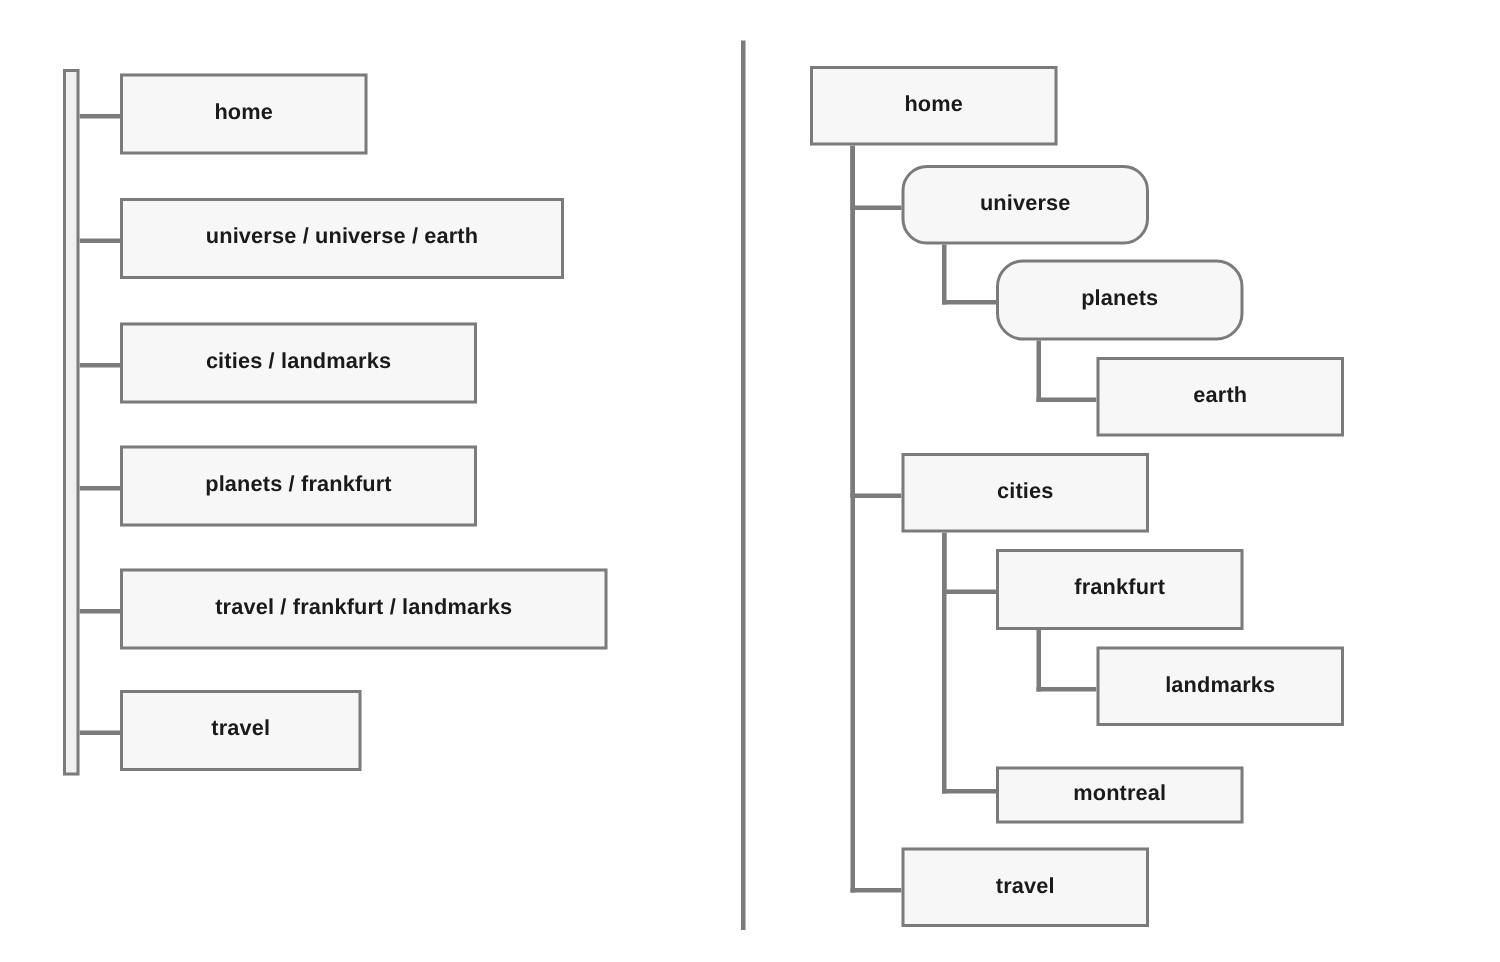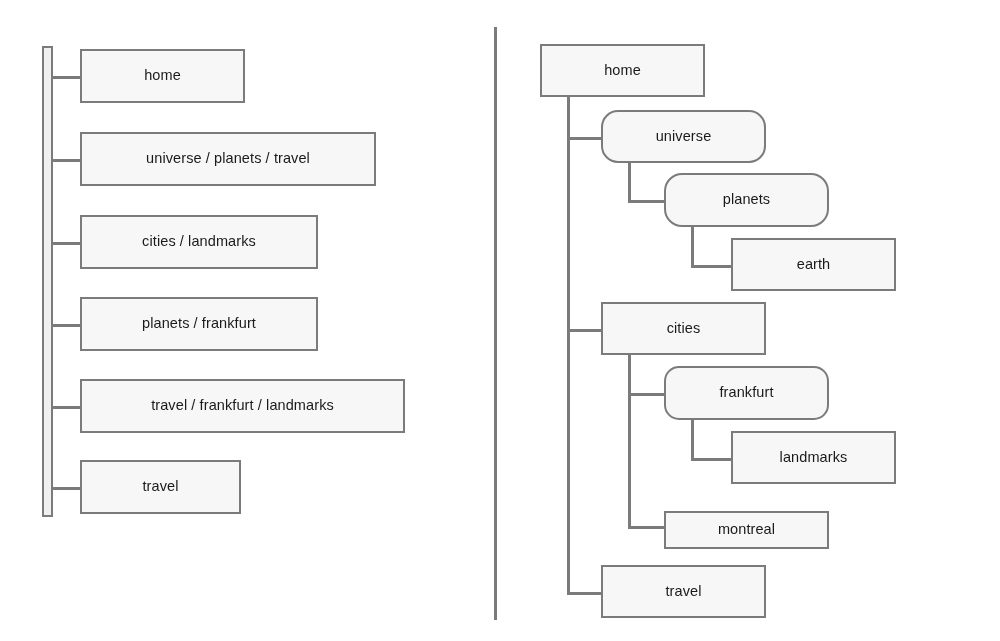--- a/index.html
+++ b/index.html
@@ -25,21 +25,21 @@
     box-sizing: border-box;
     background: #f7f7f7;
     border: 2px solid #7b7b7b;
     display: flex;
     align-items: center;
     justify-content: center;
     z-index: 3;
   }
   .node-label {
     font-size: 14.5px;
-    font-weight: normal;
+    font-weight: bold;
     color: #1a1a1a;
     letter-spacing: 0.1px;
     white-space: nowrap;
     text-align: left;
     line-height: 1.1;
   }
 
   
   .conn-v, .conn-h {
     position: absolute;
@@ -72,21 +72,21 @@
 <div id="canvas">
 
   <div id="left-panel-root">
       <div class="root-bar" style="left: 42px; top: 46px; width: 11px; height: 471px;"></div>
       <div class="conn-h" style="left: 53px; top: 76px; width: 27px;"></div>
       <div class="node" style="left: 80px; top: 49px; width: 165px; height: 54px;">
         <span class="node-label">home</span>
       </div>
       <div class="conn-h" style="left: 53px; top: 159px; width: 27px;"></div>
       <div class="node" style="left: 80px; top: 132px; width: 296px; height: 54px;">
-        <span class="node-label">universe / planets / travel</span>
+        <span class="node-label">universe / universe / earth</span>
       </div>
       <div class="conn-h" style="left: 53px; top: 242px; width: 27px;"></div>
       <div class="node" style="left: 80px; top: 215px; width: 238px; height: 54px;">
         <span class="node-label">cities / landmarks</span>
       </div>
       <div class="conn-h" style="left: 53px; top: 324px; width: 27px;"></div>
       <div class="node" style="left: 80px; top: 297px; width: 238px; height: 54px;">
         <span class="node-label">planets / frankfurt</span>
       </div>
       <div class="conn-h" style="left: 53px; top: 406px; width: 27px;"></div>
@@ -126,21 +126,21 @@
       </div>
       <div class="node" style="left: 664px; top: 173px; width: 165px; height: 54px; border-radius: 18px;">
         <span class="node-label">planets</span>
       </div>
       <div class="node" style="left: 731px; top: 238px; width: 165px; height: 53px;">
         <span class="node-label">earth</span>
       </div>
       <div class="node" style="left: 601px; top: 302px; width: 165px; height: 53px;">
         <span class="node-label">cities</span>
       </div>
-      <div class="node" style="left: 664px; top: 366px; width: 165px; height: 54px; border-radius: 15px;">
+      <div class="node" style="left: 664px; top: 366px; width: 165px; height: 54px;">
         <span class="node-label">frankfurt</span>
       </div>
       <div class="node" style="left: 731px; top: 431px; width: 165px; height: 53px;">
         <span class="node-label">landmarks</span>
       </div>
       <div class="node" style="left: 664px; top: 511px; width: 165px; height: 38px;">
         <span class="node-label">montreal</span>
       </div>
       <div class="node" style="left: 601px; top: 565px; width: 165px; height: 53px;">
         <span class="node-label">travel</span>

